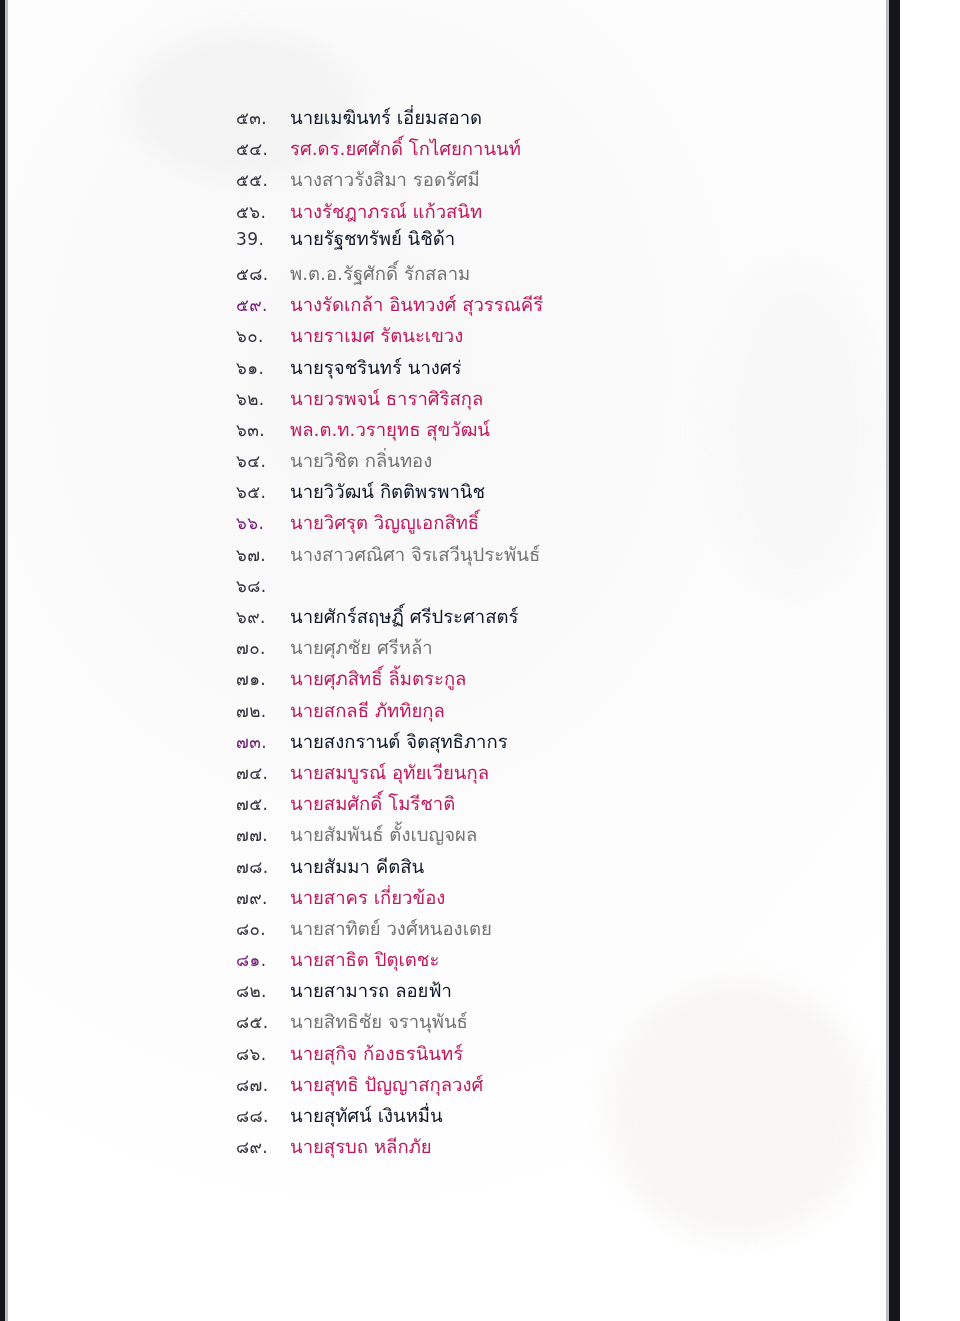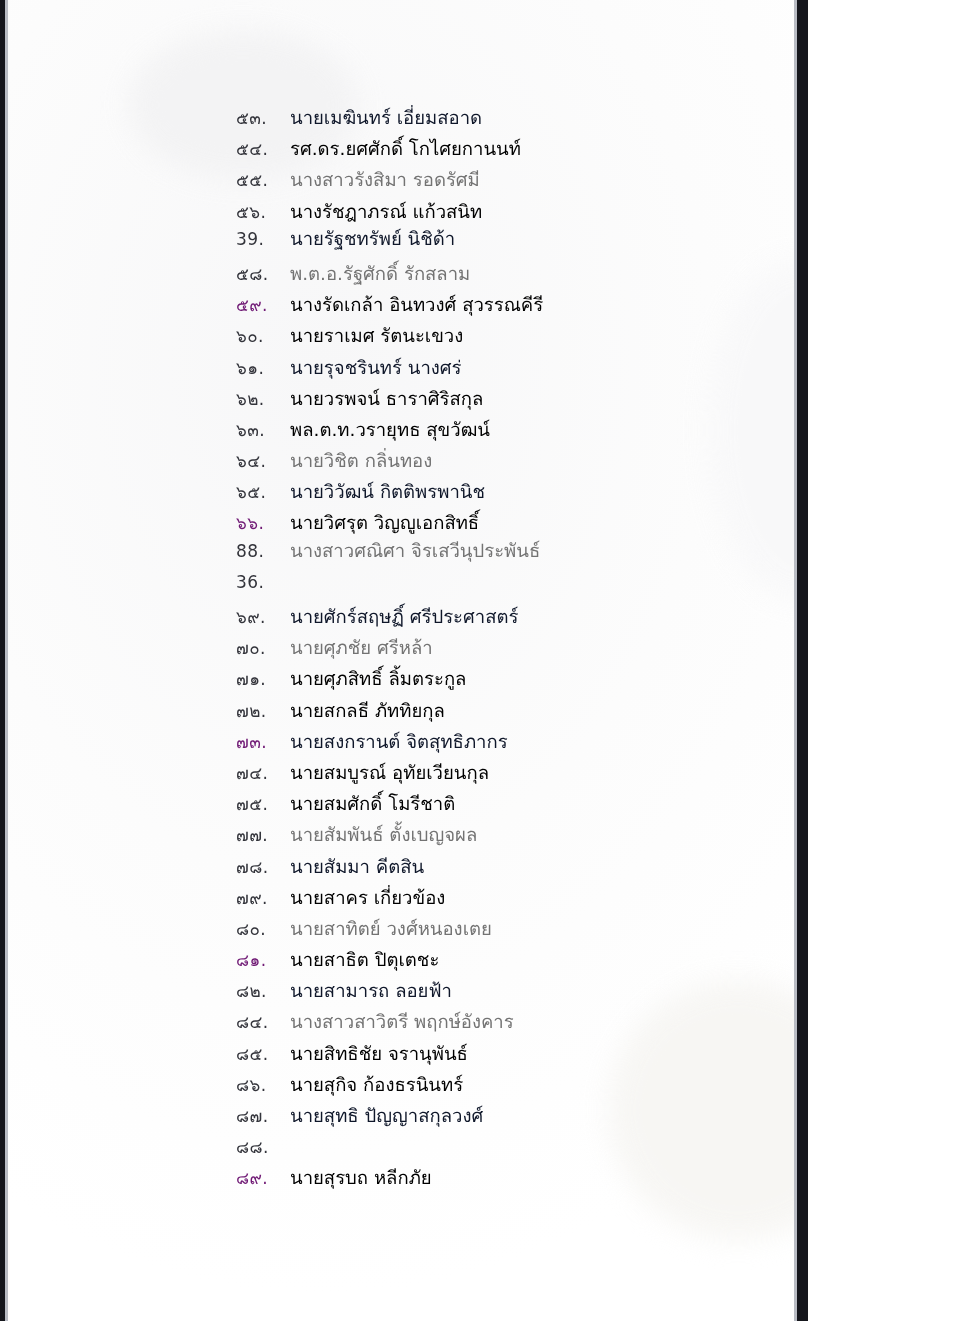--- a/index.html
+++ b/index.html
@@ -4,21 +4,21 @@
 <title>Scanned Thai Name List</title>
 <style>
   html, body {
     margin: 0;
     padding: 0;
     background: #ffffff;
   }
 
   .page {
     position: relative;
-    width: 808px;
+    width: 900px;
     height: 1321px;
     margin: 0;
     background: #fdfdfd;
     overflow: hidden;
     font-family: "DejaVu Sans", "Liberation Sans", sans-serif;
   }
 
   
   .scan-edge {
     position: absolute;
@@ -82,21 +82,21 @@
     font-size: 17px;
     letter-spacing: .4px;
     color: #33343b;
     white-space: nowrap;
   }
 
   .entry-name {
     flex: 1 1 auto;
     font-size: 18.5px;
     line-height: 1.05;
-    color: #000000;
+    color: #be185d;
     white-space: nowrap;
   }
 
   
   .entry:nth-child(3n)   .entry-name { color: #737373; }
   .entry:nth-child(4n+1) .entry-name { color: #0f172a; }
   .entry:nth-child(7n)   .entry-number { color: #701a75; }
 </style>
 </head>
 <body>
@@ -166,25 +166,25 @@
       </div>
       <div class="entry">
         <span class="entry-number">๖๕.</span>
         <span class="entry-name">นายวิวัฒน์  กิตติพรพานิช</span>
       </div>
       <div class="entry">
         <span class="entry-number">๖๖.</span>
         <span class="entry-name">นายวิศรุต  วิญญูเอกสิทธิ์</span>
       </div>
       <div class="entry">
-        <span class="entry-number">88.</span>
+        <span class="entry-number">๖๗.</span>
         <span class="entry-name">นางสาวศณิศา  จิรเสวีนุประพันธ์</span>
       </div>
       <div class="entry">
-        <span class="entry-number">36.</span>
+        <span class="entry-number">๖๘.</span>
       </div>
       <div class="entry">
         <span class="entry-number">๖๙.</span>
         <span class="entry-name">นายศักร์สฤษฏิ์  ศรีประศาสตร์</span>
       </div>
       <div class="entry">
         <span class="entry-number">๗๐.</span>
         <span class="entry-name">นายศุภชัย  ศรีหล้า</span>
       </div>
       <div class="entry">
@@ -225,37 +225,34 @@
       </div>
       <div class="entry">
         <span class="entry-number">๘๑.</span>
         <span class="entry-name">นายสาธิต  ปิตุเตชะ</span>
       </div>
       <div class="entry">
         <span class="entry-number">๘๒.</span>
         <span class="entry-name">นายสามารถ  ลอยฟ้า</span>
       </div>
       <div class="entry">
-        <span class="entry-number">๘๔.</span>
-        <span class="entry-name">นางสาวสาวิตรี พฤกษ์อังคาร</span>
-      </div>
-      <div class="entry">
         <span class="entry-number">๘๕.</span>
         <span class="entry-name">นายสิทธิชัย  จรานุพันธ์</span>
       </div>
       <div class="entry">
         <span class="entry-number">๘๖.</span>
         <span class="entry-name">นายสุกิจ  ก้องธรนินทร์</span>
       </div>
       <div class="entry">
         <span class="entry-number">๘๗.</span>
         <span class="entry-name">นายสุทธิ  ปัญญาสกุลวงศ์</span>
       </div>
       <div class="entry">
         <span class="entry-number">๘๘.</span>
+        <span class="entry-name">นายสุทัศน์  เงินหมื่น</span>
       </div>
       <div class="entry">
         <span class="entry-number">๘๙.</span>
         <span class="entry-name">นายสุรบถ  หลีกภัย</span>
       </div>
     </div>
 
 </div>
 
 </body></html>

